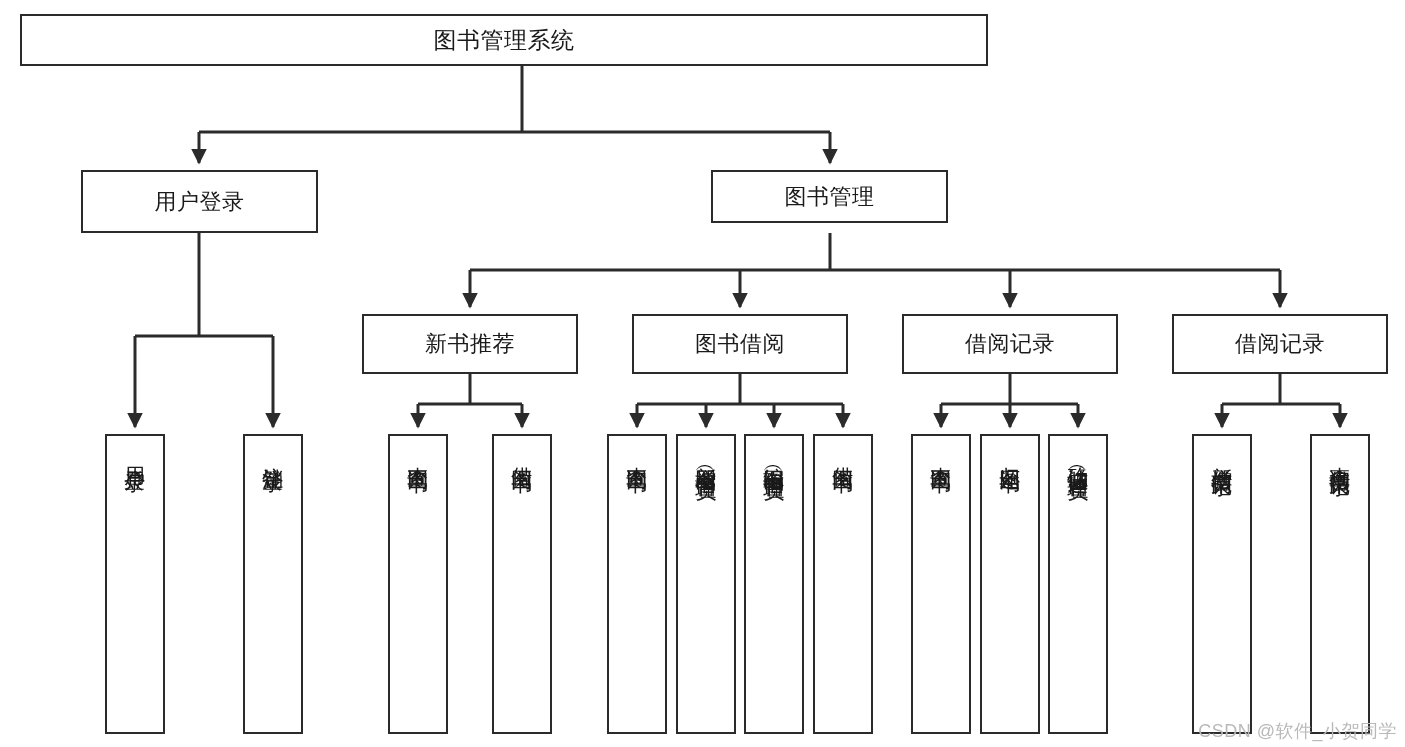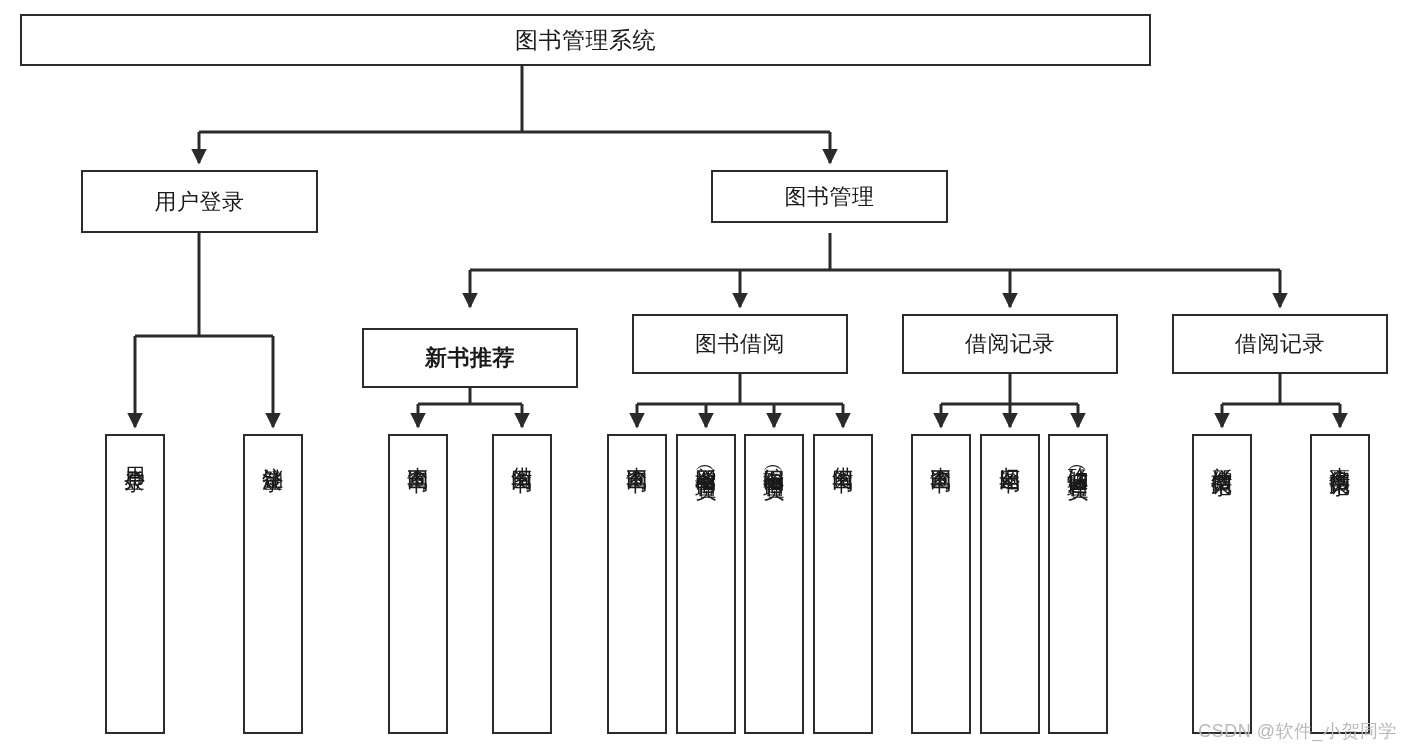--- a/index.html
+++ b/index.html
@@ -123,32 +123,32 @@
       <path d="M 1010 404 L 1010 427" marker-end="url(#arrow)"></path>
       <path d="M 1078 404 L 1078 427" marker-end="url(#arrow)"></path>
 
       <path d="M 1280 374 L 1280 404"></path>
       <path d="M 1222 404 L 1340 404"></path>
       <path d="M 1222 404 L 1222 427" marker-end="url(#arrow)"></path>
       <path d="M 1340 404 L 1340 427" marker-end="url(#arrow)"></path>
     </g>
   </svg>
 
-  <div class="node h root" style="left:20px; top:14px; width:1131px; height:52px;">
+  <div class="node h root" style="left:20px; top:14px; width:968px; height:52px;">
     <span class="node-label">图书管理系统</span>
   </div>
 
   <div class="node h" style="left:81px; top:170px; width:237px; height:63px;">
     <span class="node-label">用户登录</span>
   </div>
   <div class="node h" style="left:711px; top:170px; width:237px; height:53px;">
     <span class="node-label">图书管理</span>
   </div>
 
-  <div class="node h" style="left:362px; top:328px; width:216px; height:60px;font-weight:bold;">
+  <div class="node h" style="left:362px; top:314px; width:216px; height:60px;">
     <span class="node-label">新书推荐</span>
   </div>
   <div class="node h" style="left:632px; top:314px; width:216px; height:60px;">
     <span class="node-label">图书借阅</span>
   </div>
   <div class="node h" style="left:902px; top:314px; width:216px; height:60px;">
     <span class="node-label">借阅记录</span>
   </div>
   <div class="node h" style="left:1172px; top:314px; width:216px; height:60px;">
     <span class="node-label">借阅记录</span>

